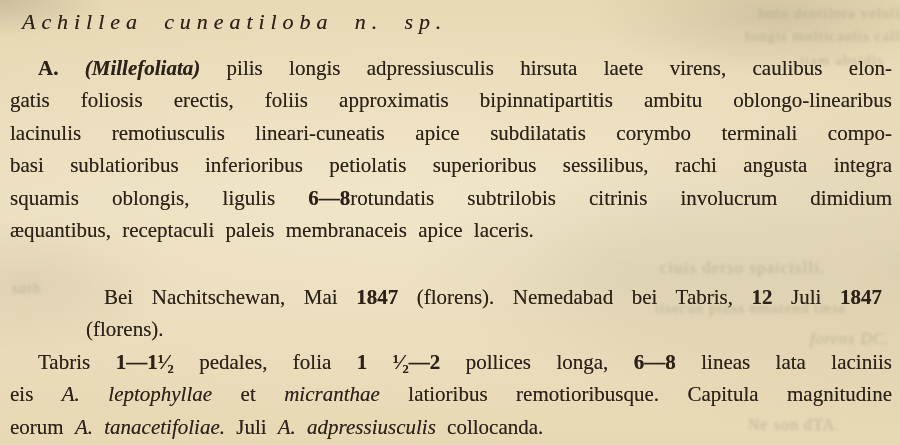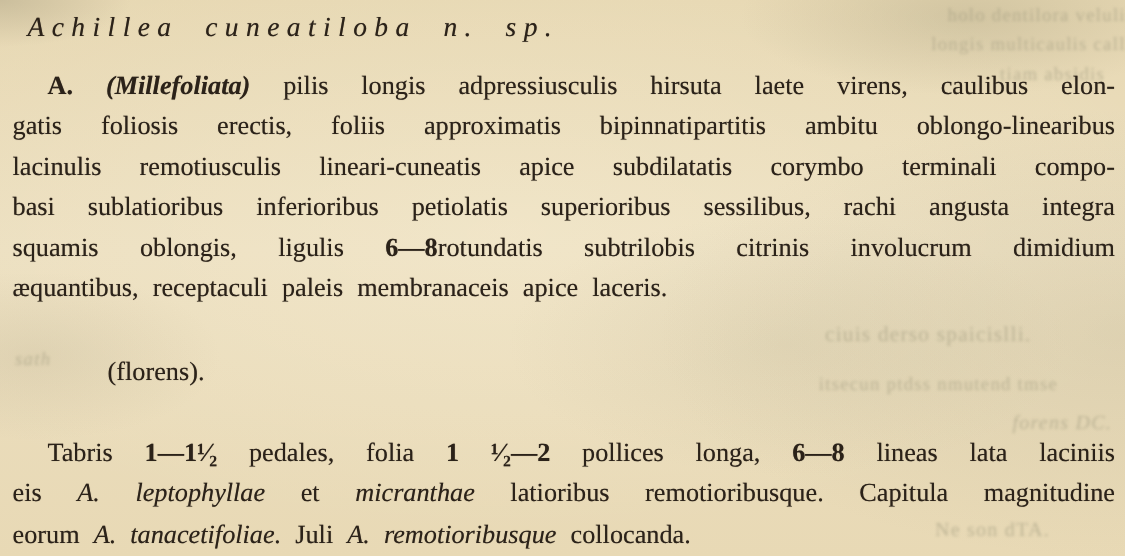--- a/index.html
+++ b/index.html
@@ -80,28 +80,31 @@
   </div>
   <div class="line">
     <span>squamis oblongis, ligulis </span><span class="b">6—8</span><span>rotundatis subtrilobis citrinis involucrum dimidium</span>
   </div>
   <div class="line last">
     <span>æquantibus, receptaculi paleis membranaceis apice laceris.</span>
   </div>
 </div>
 
 <div id="para-locality" class="para ink">
+  <div class="line first">
+    <span>Bei Nachitschewan, Mai </span><span class="b">1847</span><span> (florens). Nemedabad bei Tabris, </span><span class="b">12</span><span> Juli </span><span class="b">1847</span>
+  </div>
   <div class="line last">
     <span>(florens).</span>
   </div>
 </div>
 
 <div id="para-notes" class="para ink">
   <div class="line first">
     <span>Tabris </span><span class="b">1—1¹⁄₂</span><span> pedales, folia </span><span class="b">1 ¹⁄₂—2</span><span> pollices longa, </span><span class="b">6—8</span><span> lineas lata laciniis</span>
   </div>
   <div class="line">
     <span>eis </span><span class="i">A. leptophyllae</span><span> et </span><span class="i">micranthae</span><span> latioribus remotioribusque. Capitula magnitudine</span>
   </div>
   <div class="line last">
-    <span>eorum </span><span class="i">A. tanacetifoliae.</span><span> Juli </span><span class="i">A. remotioribusque</span><span> collocanda.</span>
+    <span>eorum </span><span class="i">A. tanacetifoliae.</span><span> Juli </span><span class="i">A. adpressiusculis</span><span> collocanda.</span>
   </div>
 </div>
 
 </body></html>

